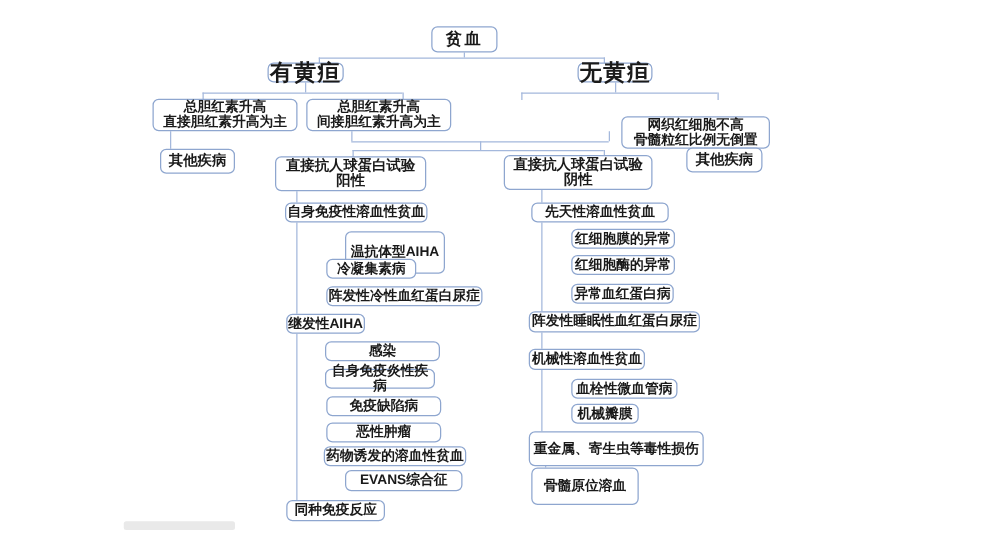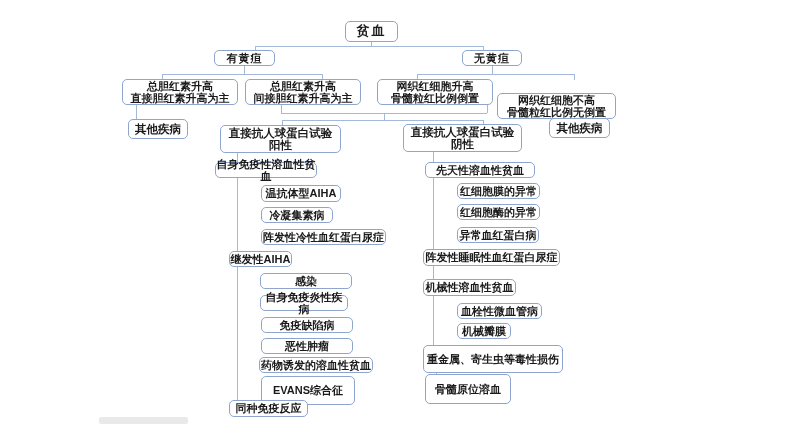--- a/index.html
+++ b/index.html
@@ -24,21 +24,21 @@
     color:var(--text);
     font-weight:bold;
     font-size:11px;
     line-height:12.5px;
     display:flex;align-items:center;justify-content:center;
     text-align:center;
     white-space:pre-line;
     z-index:2;
   }
   .node.big{font-size:13px;letter-spacing:2px;}
-  .node.mid{font-size:11px;letter-spacing:1px;}
+  .node.mid{font-size:18px;letter-spacing:1px;}
   .node.small2{font-size:11.5px;}
   .hline{position:absolute;height:1px;background:var(--connector);z-index:1;}
   .vline{position:absolute;width:1px;background:var(--connector);z-index:1;}
   .decor-bar{position:absolute;background:var(--decor-bar);border-radius:2px;z-index:1;}
 </style>
 </head>
 <body>
 
 <div class="canvas">
 
@@ -79,42 +79,40 @@
   <div class="vline" style="left:436px;top:362px;height:12px"></div>
   <div class="vline" style="left:437px;top:392px;height:7px"></div>
 
   <div class="node big" style="left:345px;top:21px;width:53px;height:21px">贫血</div>
   <div class="node mid" style="left:214px;top:50px;width:61px;height:16px">有黄疸</div>
   <div class="node mid" style="left:462px;top:50px;width:60px;height:16px">无黄疸</div>
   <div class="node" style="left:122px;top:79px;width:116px;height:26px">总胆红素升高
 直接胆红素升高为主</div>
   <div class="node" style="left:245px;top:79px;width:116px;height:26px">总胆红素升高
 间接胆红素升高为主</div>
-  <div class="node" style="left:377px;top:79px;width:116px;height:26px">网织红细胞升高
-骨髓粒红比例倒置</div>
   <div class="node" style="left:497px;top:93px;width:119px;height:26px">网织红细胞不高
 骨髓粒红比例无倒置</div>
   <div class="node small2" style="left:128px;top:119px;width:60px;height:20px">其他疾病</div>
   <div class="node small2" style="left:549px;top:118px;width:61px;height:20px">其他疾病</div>
   <div class="node small2" style="left:220px;top:125px;width:121px;height:28px">直接抗人球蛋白试验
 阳性</div>
   <div class="node small2" style="left:403px;top:124px;width:119px;height:28px">直接抗人球蛋白试验
 阴性</div>
 
-  <div class="node" style="left:215px;top:162px;width:102px;height:16px">自身免疫性溶血性贫血</div>
-  <div class="node" style="left:261px;top:185px;width:80px;height:17px">温抗体型AIHA</div>
+  <div class="node" style="left:228px;top:162px;width:114px;height:16px">自身免疫性溶血性贫血</div>
+  <div class="node" style="left:276px;top:185px;width:80px;height:34px">温抗体型AIHA</div>
   <div class="node" style="left:261px;top:207px;width:72px;height:16px">冷凝集素病</div>
   <div class="node" style="left:261px;top:229px;width:125px;height:16px">阵发性冷性血红蛋白尿症</div>
   <div class="node" style="left:229px;top:251px;width:63px;height:16px">继发性AIHA</div>
   <div class="node" style="left:260px;top:273px;width:92px;height:16px">感染</div>
   <div class="node" style="left:260px;top:295px;width:88px;height:16px">自身免疫炎性疾病</div>
   <div class="node" style="left:261px;top:317px;width:92px;height:16px">免疫缺陷病</div>
   <div class="node" style="left:261px;top:338px;width:92px;height:16px">恶性肿瘤</div>
   <div class="node" style="left:259px;top:357px;width:114px;height:16px">药物诱发的溶血性贫血</div>
-  <div class="node" style="left:261px;top:376px;width:94px;height:29px">EVANS综合征</div>
+  <div class="node" style="left:276px;top:376px;width:94px;height:17px">EVANS综合征</div>
   <div class="node" style="left:229px;top:400px;width:79px;height:17px">同种免疫反应</div>
 
   <div class="node" style="left:425px;top:162px;width:110px;height:16px">先天性溶血性贫血</div>
   <div class="node" style="left:457px;top:183px;width:83px;height:16px">红细胞膜的异常</div>
   <div class="node" style="left:457px;top:204px;width:83px;height:16px">红细胞酶的异常</div>
   <div class="node" style="left:457px;top:227px;width:82px;height:16px">异常血红蛋白病</div>
   <div class="node" style="left:423px;top:249px;width:137px;height:17px">阵发性睡眠性血红蛋白尿症</div>
   <div class="node" style="left:423px;top:279px;width:93px;height:17px">机械性溶血性贫血</div>
   <div class="node" style="left:457px;top:303px;width:85px;height:16px">血栓性微血管病</div>
   <div class="node" style="left:457px;top:323px;width:54px;height:16px">机械瓣膜</div>

